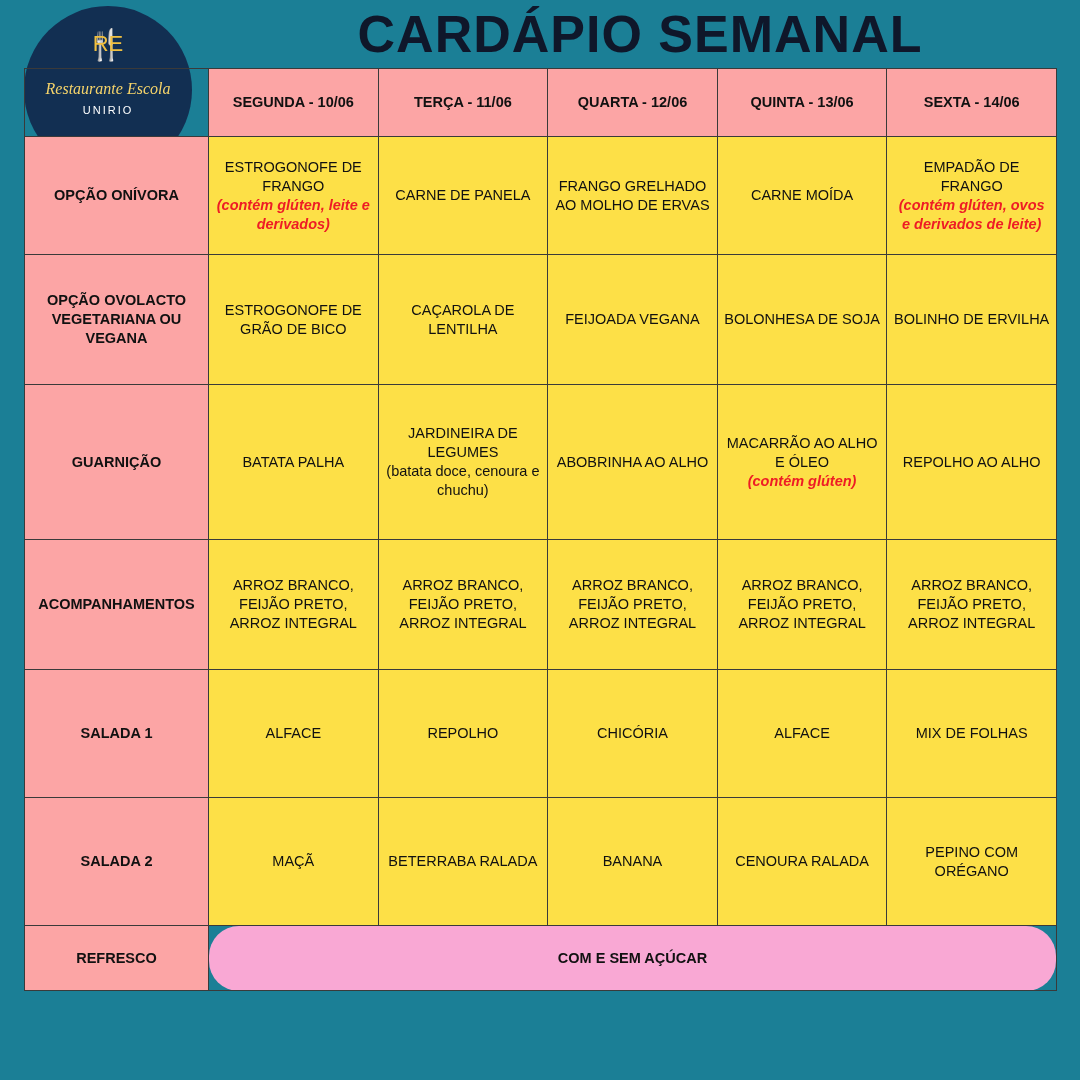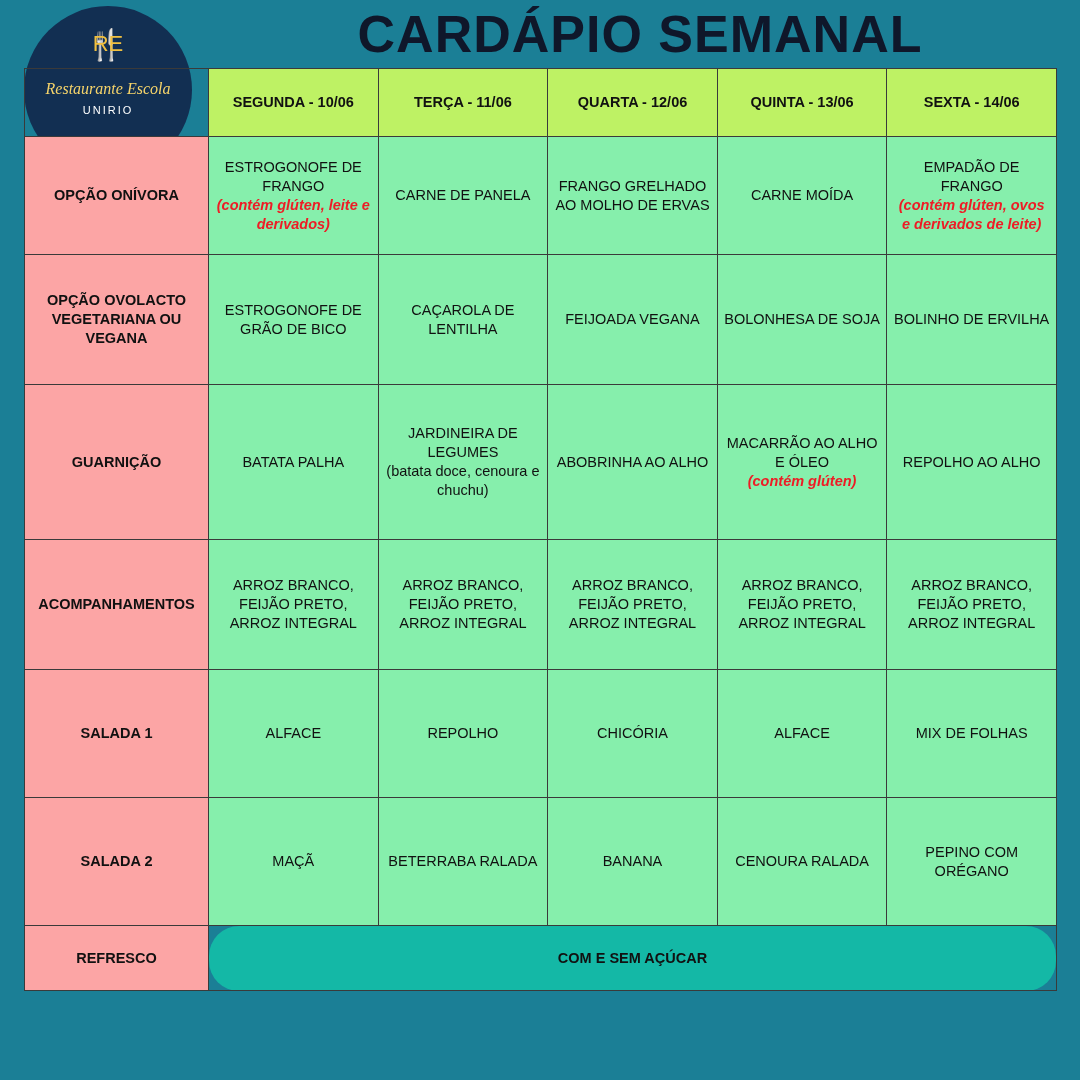--- a/index.html
+++ b/index.html
@@ -88,42 +88,42 @@
     vertical-align: middle;
     padding: 4px 6px;
     font-size: 14.5px;
     line-height: 19px;
     color: #111111;
   }
   .col-label { width: 184px; }
   .col-day   { width: 169.6px; }
 
   thead th {
-    background: #bef264;
+    background: #fca5a5;
     font-weight: bold;
     font-size: 14.5px;
     height: 68px;
   }
   thead th.corner {
     background: transparent;
     border-top: none;
     border-left: none;
   }
 
   td.rowlabel {
     background: #fca5a5;
     font-weight: bold;
     font-size: 14.5px;
   }
   td.cell {
-    background: #86efac;
+    background: #fde047;
     font-size: 14.5px;
   }
   td.refresco-cell {
-    background: #14b8a6;
+    background: #f9a8d4;
     font-weight: bold;
     border-radius: 30px;
   }
   .alert {
     color: #ee1c25;
     font-style: italic;
     font-weight: bold;
     display: block;
   }
   .sub {

